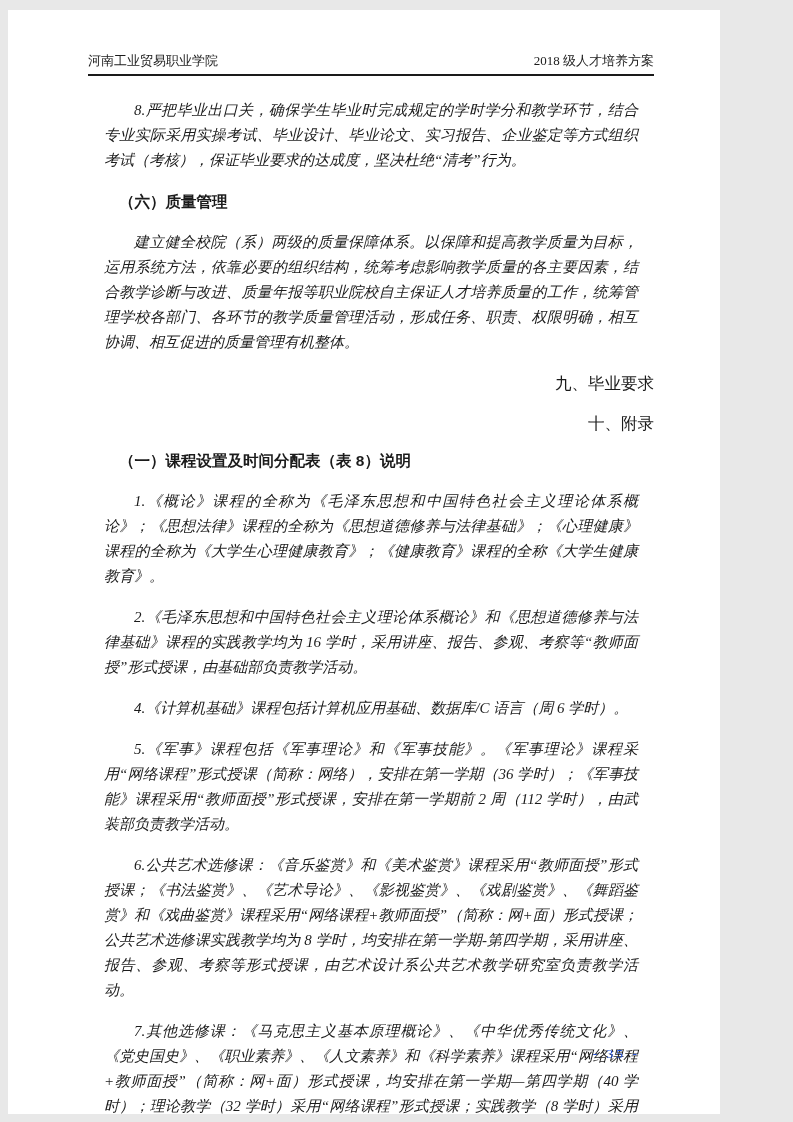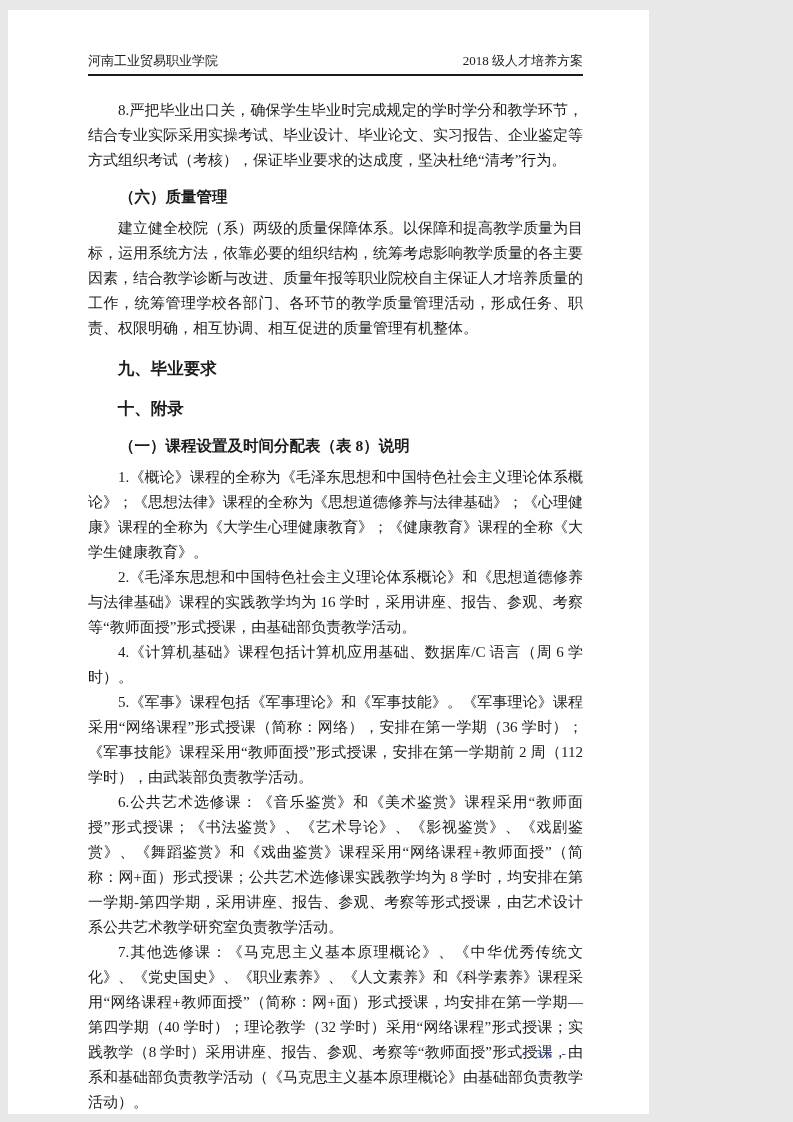--- a/index.html
+++ b/index.html
@@ -10,21 +10,21 @@
     width: 793px;
     height: 1122px;
     background: #e8e8e8;
     position: relative;
     font-family: "Liberation Serif", serif;
   }
   .page {
     position: absolute;
     left: 8px;
     top: 10px;
-    width: 641px;
+    width: 712px;
     height: 1104px;
     background: #ffffff;
     box-sizing: border-box;
   }
   .header {
     margin: 42px 66px 0 80px;
     display: flex;
     justify-content: space-between;
     align-items: flex-end;
     font-size: 13px;
@@ -33,33 +33,34 @@
     border-bottom: 2px solid #1a1a1a;
   }
   .content {
     margin: 22px 66px 0 80px;
     font-size: 15px;
     line-height: 25px;
     color: #1b1b1b;
     text-align: justify;
   }
   .para {
-    margin: 0;
+    margin: 16px;
     text-indent: 2em;
+    font-style: italic;
   }
   .h-section {
     font-family: "Liberation Sans", sans-serif;
-    font-weight: bold;
+    font-weight: normal;
     font-size: 16.5px;
     margin: 15px 0 12px 0;
     text-indent: 1.8em;
-    text-align: left;
+    text-align: right;
   }
   .h-sub {
-    font-family: Liberation Serif, serif;
+    font-family: Liberation Sans, sans-serif;
     font-weight: bold;
     font-size: 15.5px;
     margin: 11px 0 7px 0;
     text-indent: 2em;
     text-align: left;
   }
   .footer {
     position: absolute;
     right: 80px;
     bottom: 52px;

